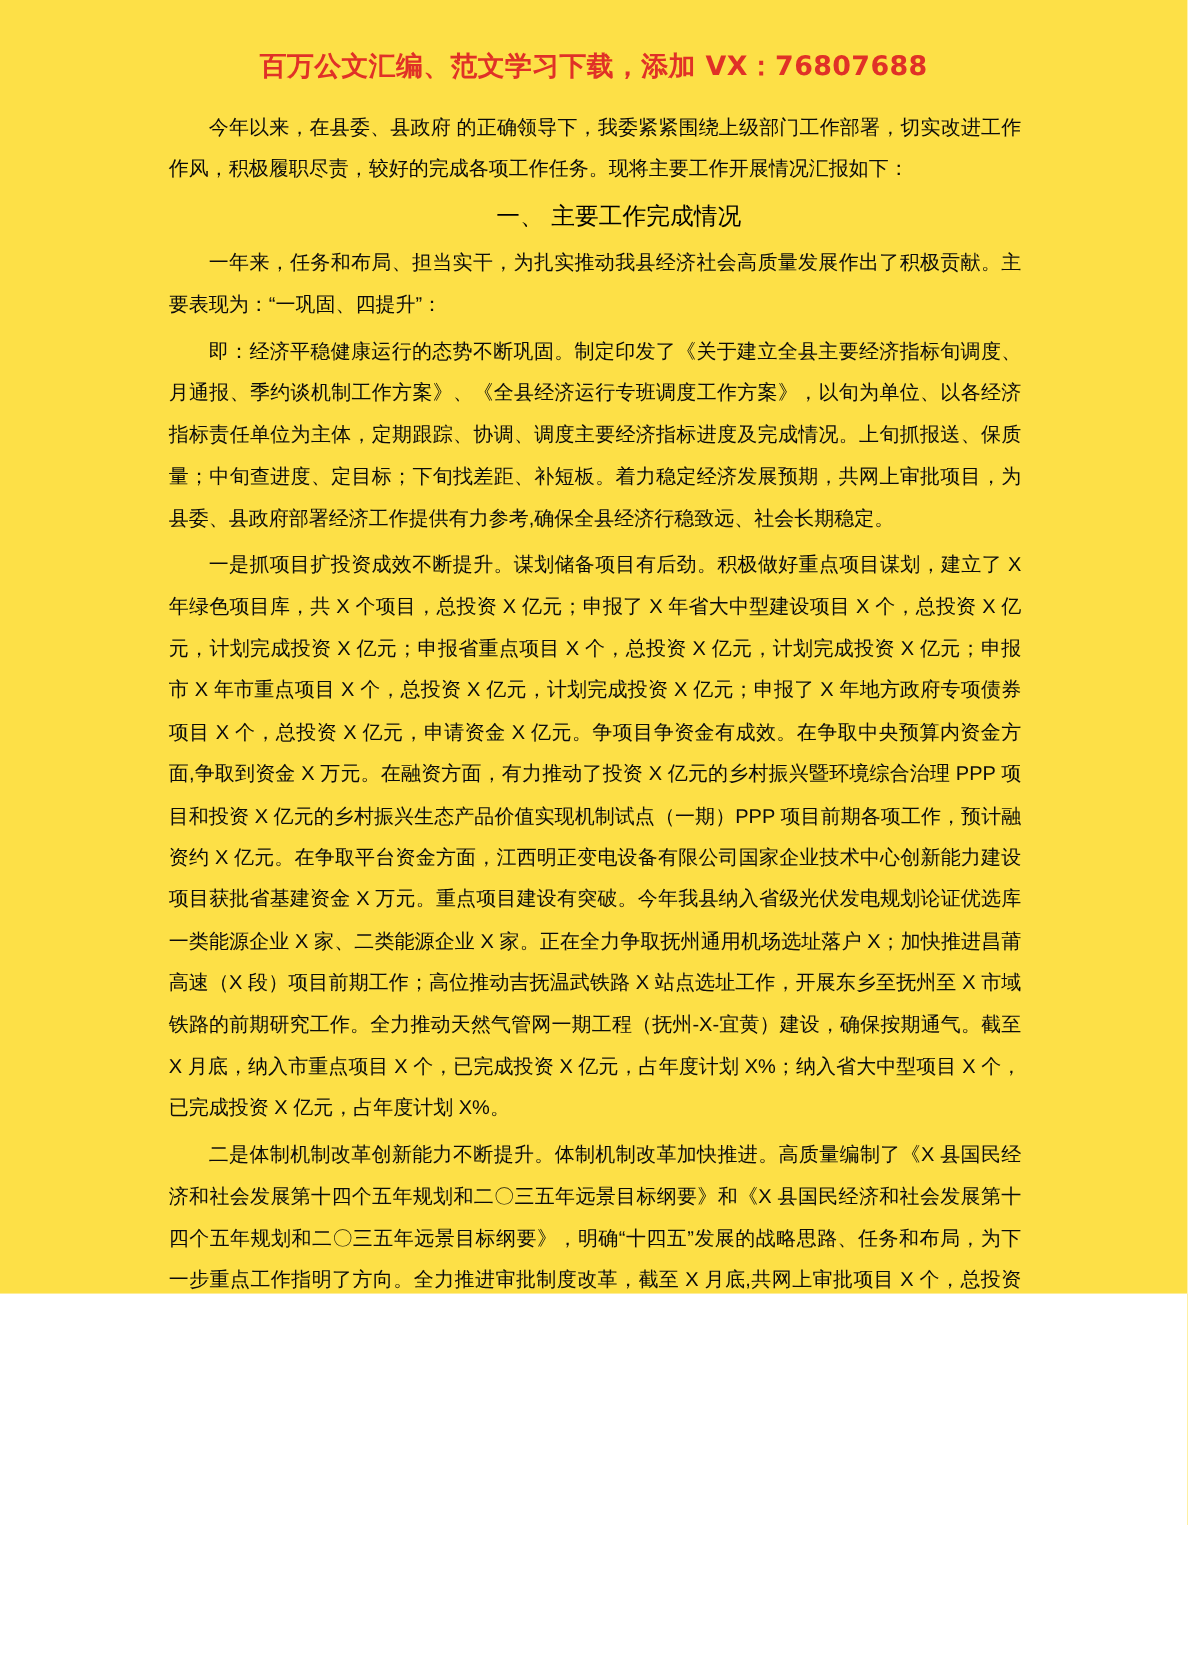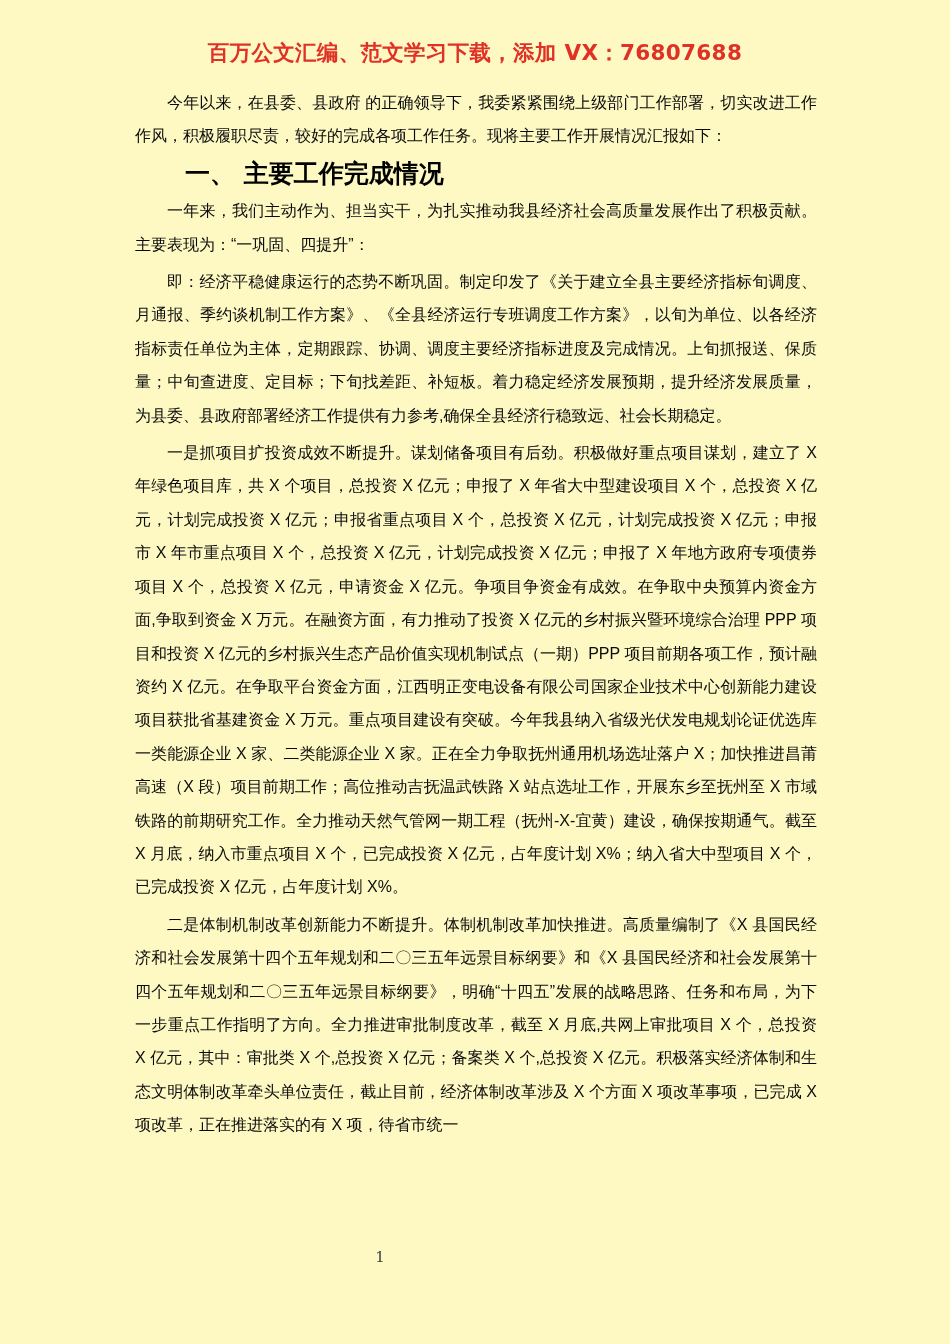--- a/index.html
+++ b/index.html
@@ -3,22 +3,22 @@
 <meta charset="utf-8">
 <style>
   html, body {
     margin: 0;
     padding: 0;
     background: #ffffff;
   }
   .page {
     position: relative;
     width: 950px;
-    height: 1344px;
-    background: #fef9c3;
+    height: 1035px;
+    background: #fde047;
     margin: 0 auto;
     overflow: hidden;
     font-family: "DejaVu Serif", "Liberation Serif", serif;
   }
   .ad-banner {
     position: absolute;
     top: 38px;
     left: 0;
     width: 950px;
     text-align: center;
@@ -41,27 +41,27 @@
     line-height: 33.4px;
     text-align: justify;
     text-justify: inter-ideograph;
     text-indent: 2em;
     color: #0b0b0b;
     font-family: Liberation Sans, sans-serif;
     word-break: break-all;
   }
   p.heading {
     margin: 0 0 4px 0;
-    font-size: 25px;
+    font-size: 19px;
     line-height: 33.4px;
     text-indent: 2em;
-    font-weight: 700;
+    font-weight: 400;
     color: #000000;
     font-family: "DejaVu Sans", "Liberation Sans", sans-serif;
-    text-align: left;
+    text-align: center;
   }
   p.heading.num-heading {
     letter-spacing: 0px;
   }
   .sp-sm { margin-top: 5px; }
   .sp-md { margin-top: 7px; }
   .page-number {
     position: absolute;
     left: 0;
     top: 1248px;
@@ -78,24 +78,24 @@
 <div class="page">
 
   <div class="ad-banner">百万公文汇编、范文学习下载，添加 VX：76807688</div>
 
   <div class="body-area">
 
     <p class="para">今年以来，在县委、县政府 的正确领导下，我委紧紧围绕上级部门工作部署，切实改进工作作风，积极履职尽责，较好的完成各项工作任务。现将主要工作开展情况汇报如下：</p>
 
     <p class="heading num-heading sp-sm">一、 主要工作完成情况</p>
 
-    <p class="para sp-sm">一年来，我们主动作为、担当实干，为扎实推动我县经济社会高质量发展作出了积极贡献。主要表现为：“一巩固、四提升”：</p>
+    <p class="para sp-sm">一年来，任务和布局、担当实干，为扎实推动我县经济社会高质量发展作出了积极贡献。主要表现为：“一巩固、四提升”：</p>
 
 
-    <p class="para sp-sm">即：经济平稳健康运行的态势不断巩固。制定印发了《关于建立全县主要经济指标旬调度、月通报、季约谈机制工作方案》、《全县经济运行专班调度工作方案》，以旬为单位、以各经济指标责任单位为主体，定期跟踪、协调、调度主要经济指标进度及完成情况。上旬抓报送、保质量；中旬查进度、定目标；下旬找差距、补短板。着力稳定经济发展预期，提升经济发展质量，为县委、县政府部署经济工作提供有力参考,确保全县经济行稳致远、社会长期稳定。</p>
+    <p class="para sp-sm">即：经济平稳健康运行的态势不断巩固。制定印发了《关于建立全县主要经济指标旬调度、月通报、季约谈机制工作方案》、《全县经济运行专班调度工作方案》，以旬为单位、以各经济指标责任单位为主体，定期跟踪、协调、调度主要经济指标进度及完成情况。上旬抓报送、保质量；中旬查进度、定目标；下旬找差距、补短板。着力稳定经济发展预期，共网上审批项目，为县委、县政府部署经济工作提供有力参考,确保全县经济行稳致远、社会长期稳定。</p>
 
 
     <p class="para sp-sm">一是抓项目扩投资成效不断提升。谋划储备项目有后劲。积极做好重点项目谋划，建立了 X 年绿色项目库，共 X 个项目，总投资 X 亿元；申报了 X 年省大中型建设项目 X 个，总投资 X 亿元，计划完成投资 X 亿元；申报省重点项目 X 个，总投资 X 亿元，计划完成投资 X 亿元；申报市 X 年市重点项目 X 个，总投资 X 亿元，计划完成投资 X 亿元；申报了 X 年地方政府专项债券项目 X 个，总投资 X 亿元，申请资金 X 亿元。争项目争资金有成效。在争取中央预算内资金方面,争取到资金 X 万元。在融资方面，有力推动了投资 X 亿元的乡村振兴暨环境综合治理 PPP 项目和投资 X 亿元的乡村振兴生态产品价值实现机制试点（一期）PPP 项目前期各项工作，预计融资约 X 亿元。在争取平台资金方面，江西明正变电设备有限公司国家企业技术中心创新能力建设项目获批省基建资金 X 万元。重点项目建设有突破。今年我县纳入省级光伏发电规划论证优选库一类能源企业 X 家、二类能源企业 X 家。正在全力争取抚州通用机场选址落户 X；加快推进昌莆高速（X 段）项目前期工作；高位推动吉抚温武铁路 X 站点选址工作，开展东乡至抚州至 X 市域铁路的前期研究工作。全力推动天然气管网一期工程（抚州-X-宜黄）建设，确保按期通气。截至 X 月底，纳入市重点项目 X 个，已完成投资 X 亿元，占年度计划 X%；纳入省大中型项目 X 个，已完成投资 X 亿元，占年度计划 X%。</p>
 
     <p class="para sp-md">二是体制机制改革创新能力不断提升。体制机制改革加快推进。高质量编制了《X 县国民经济和社会发展第十四个五年规划和二〇三五年远景目标纲要》和《X 县国民经济和社会发展第十四个五年规划和二〇三五年远景目标纲要》，明确“十四五”发展的战略思路、任务和布局，为下一步重点工作指明了方向。全力推进审批制度改革，截至 X 月底,共网上审批项目 X 个，总投资 X 亿元，其中：审批类 X 个,总投资 X 亿元；备案类 X 个,总投资 X 亿元。积极落实经济体制和生态文明体制改革牵头单位责任，截止目前，经济体制改革涉及 X 个方面 X 项改革事项，已完成 X 项改革，正在推进落实的有 X 项，待省市统一</p>
 
   </div>
 
   <div class="page-number">1</div>
 

